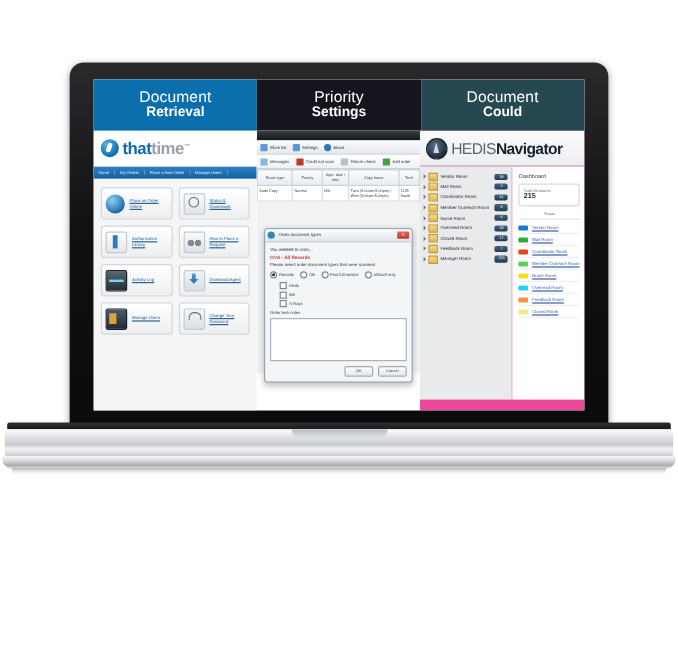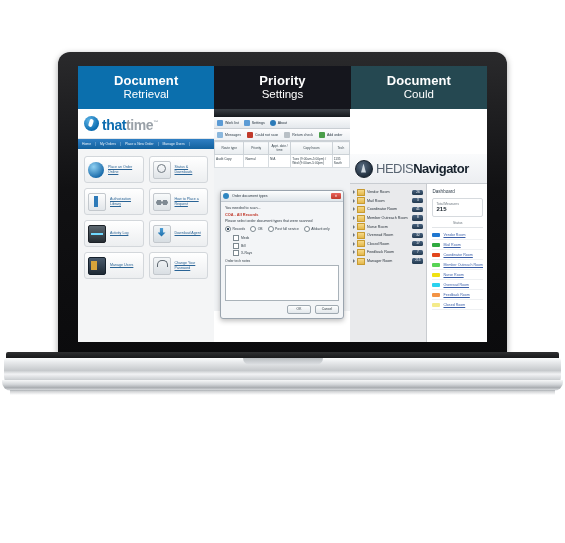--- a/index.html
+++ b/index.html
@@ -43,31 +43,31 @@
     background:linear-gradient(180deg,#f6f7f8 0%,#d3d6d9 40%,#a9adb1 70%,#eceef0 100%);
     border-radius:0 0 9px 9px;
   }
   .base-shadow{
     position:absolute;left:10px;top:390px;width:545px;height:5px;
     background:linear-gradient(180deg,rgba(140,145,150,.55),rgba(255,255,255,0));
   }
   
   .tabs{display:flex;height:43px;width:409px;}
   .tab{flex:1;display:flex;flex-direction:column;align-items:center;justify-content:center;color:#fff;}
-  .tab .t1{font-size:13px;font-weight:bold;line-height:14px;letter-spacing:.1px;}
-  .tab .t2{font-size:11.5px;font-weight:normal;line-height:13px;}
+  .tab .t1{font-size:13px;font-weight:normal;line-height:14px;letter-spacing:.1px;}
+  .tab .t2{font-size:11.5px;font-weight:bold;line-height:13px;}
   .tab-0{background:#0b6fad;}
   .tab-1{background:#15161d;}
   .tab-2{background:#254851;}
   
   .panels{display:flex;width:409px;height:233px;}
   .panel{position:relative;overflow:hidden;}
   .p0{width:136px;background:#ffffff;}
   .p1{width:136px;background:#ffffff;}
-  .p2{width:137px;background:#ec4899;margin-top:45px;}
+  .p2{width:137px;background:#ec4899;}
   
   .df-logobar{height:29px;background:#fff;border-bottom:1px solid #e3e6e9;display:flex;align-items:center;padding-left:6px;}
   .df-mark{width:15px;height:15px;border-radius:50%;
     background:radial-gradient(circle at 35% 30%,#5bb3e6,#0c6cb0 70%);
     position:relative;margin-right:3px;flex:none;}
   .df-mark:after{content:"";position:absolute;left:5px;top:3px;width:4px;height:8px;
     border-radius:2px;background:#fff;transform:rotate(18deg);}
   .df-name{font-size:14px;font-weight:bold;letter-spacing:-.4px;line-height:15px;}
   .df-name .a{color:#0c6cb0;}
   .df-name .b{color:#9aa1a8;}

